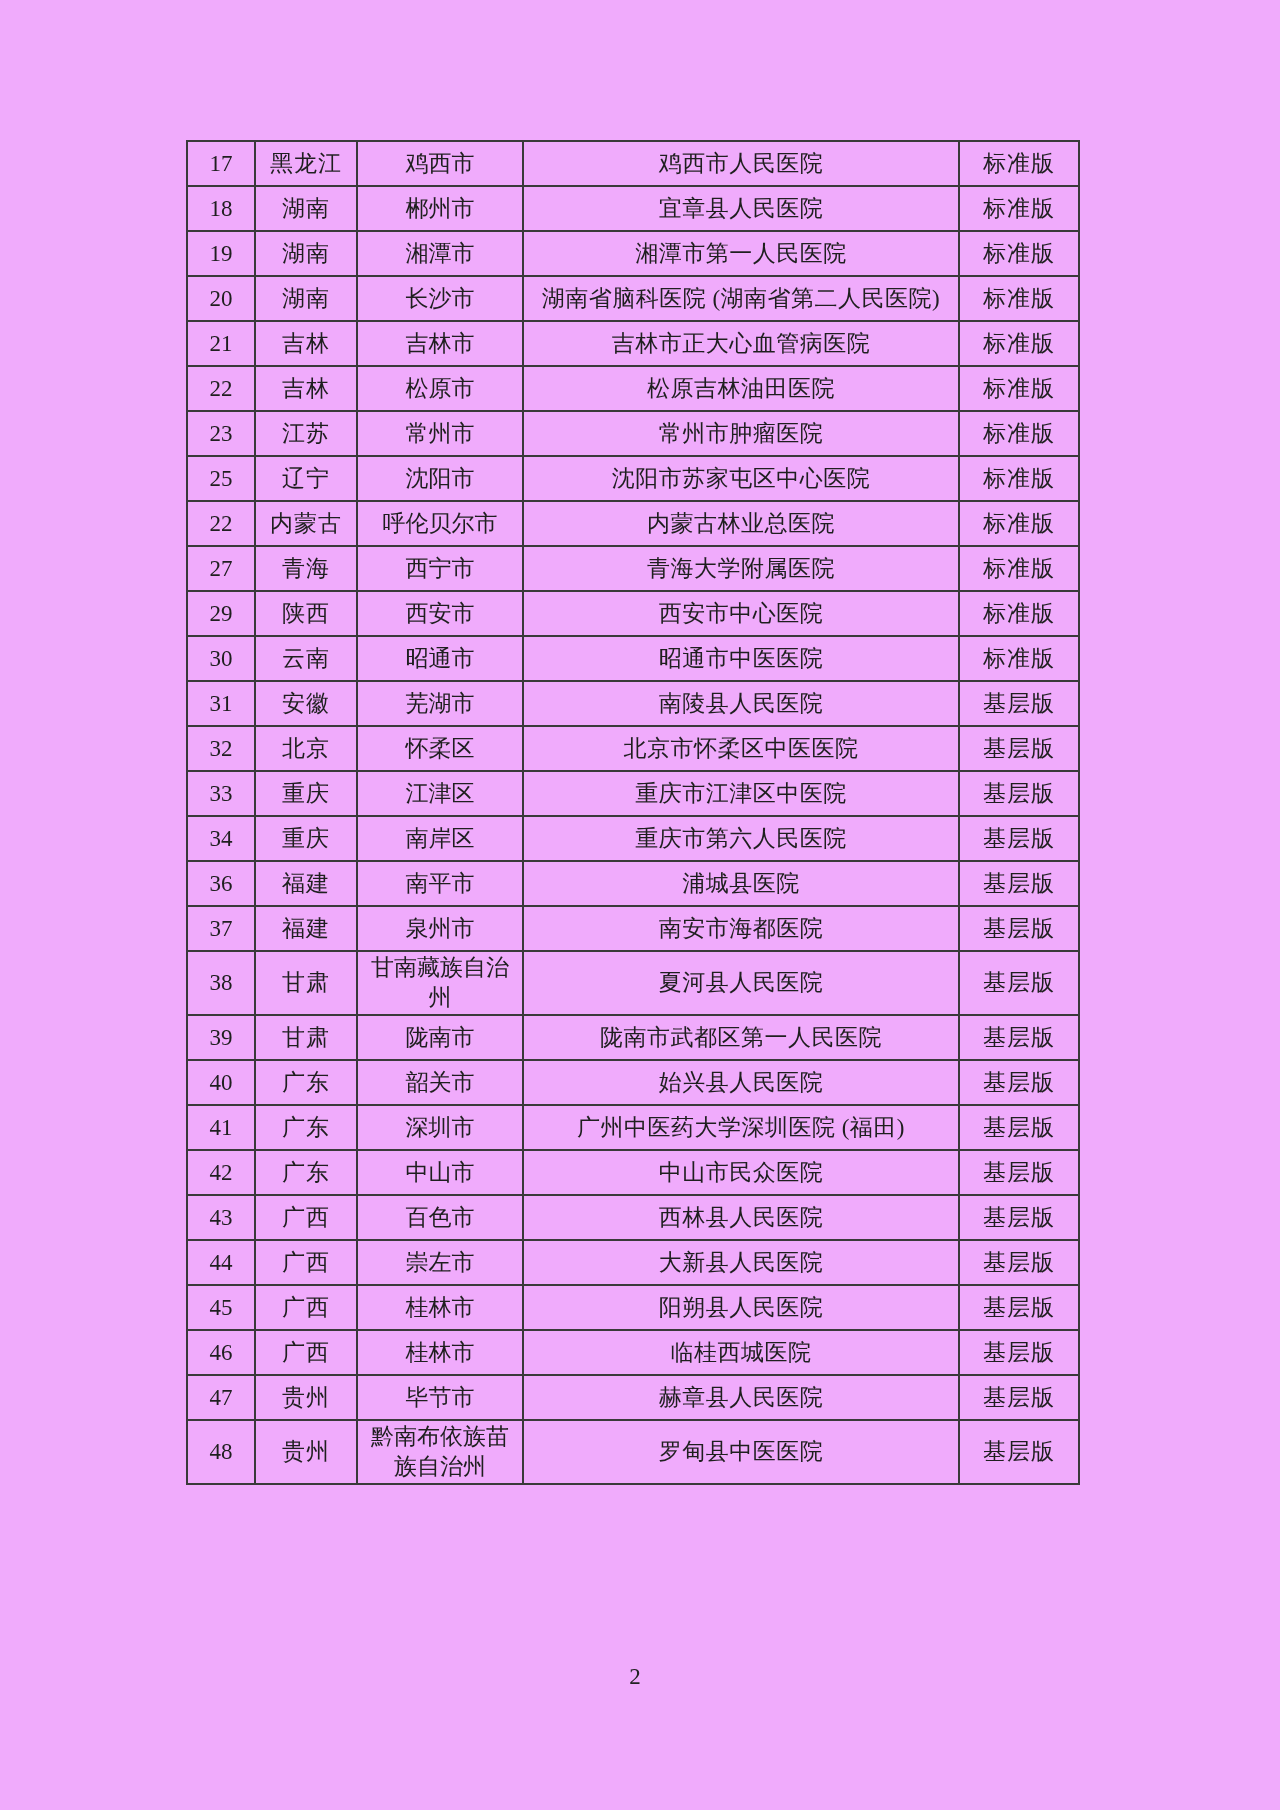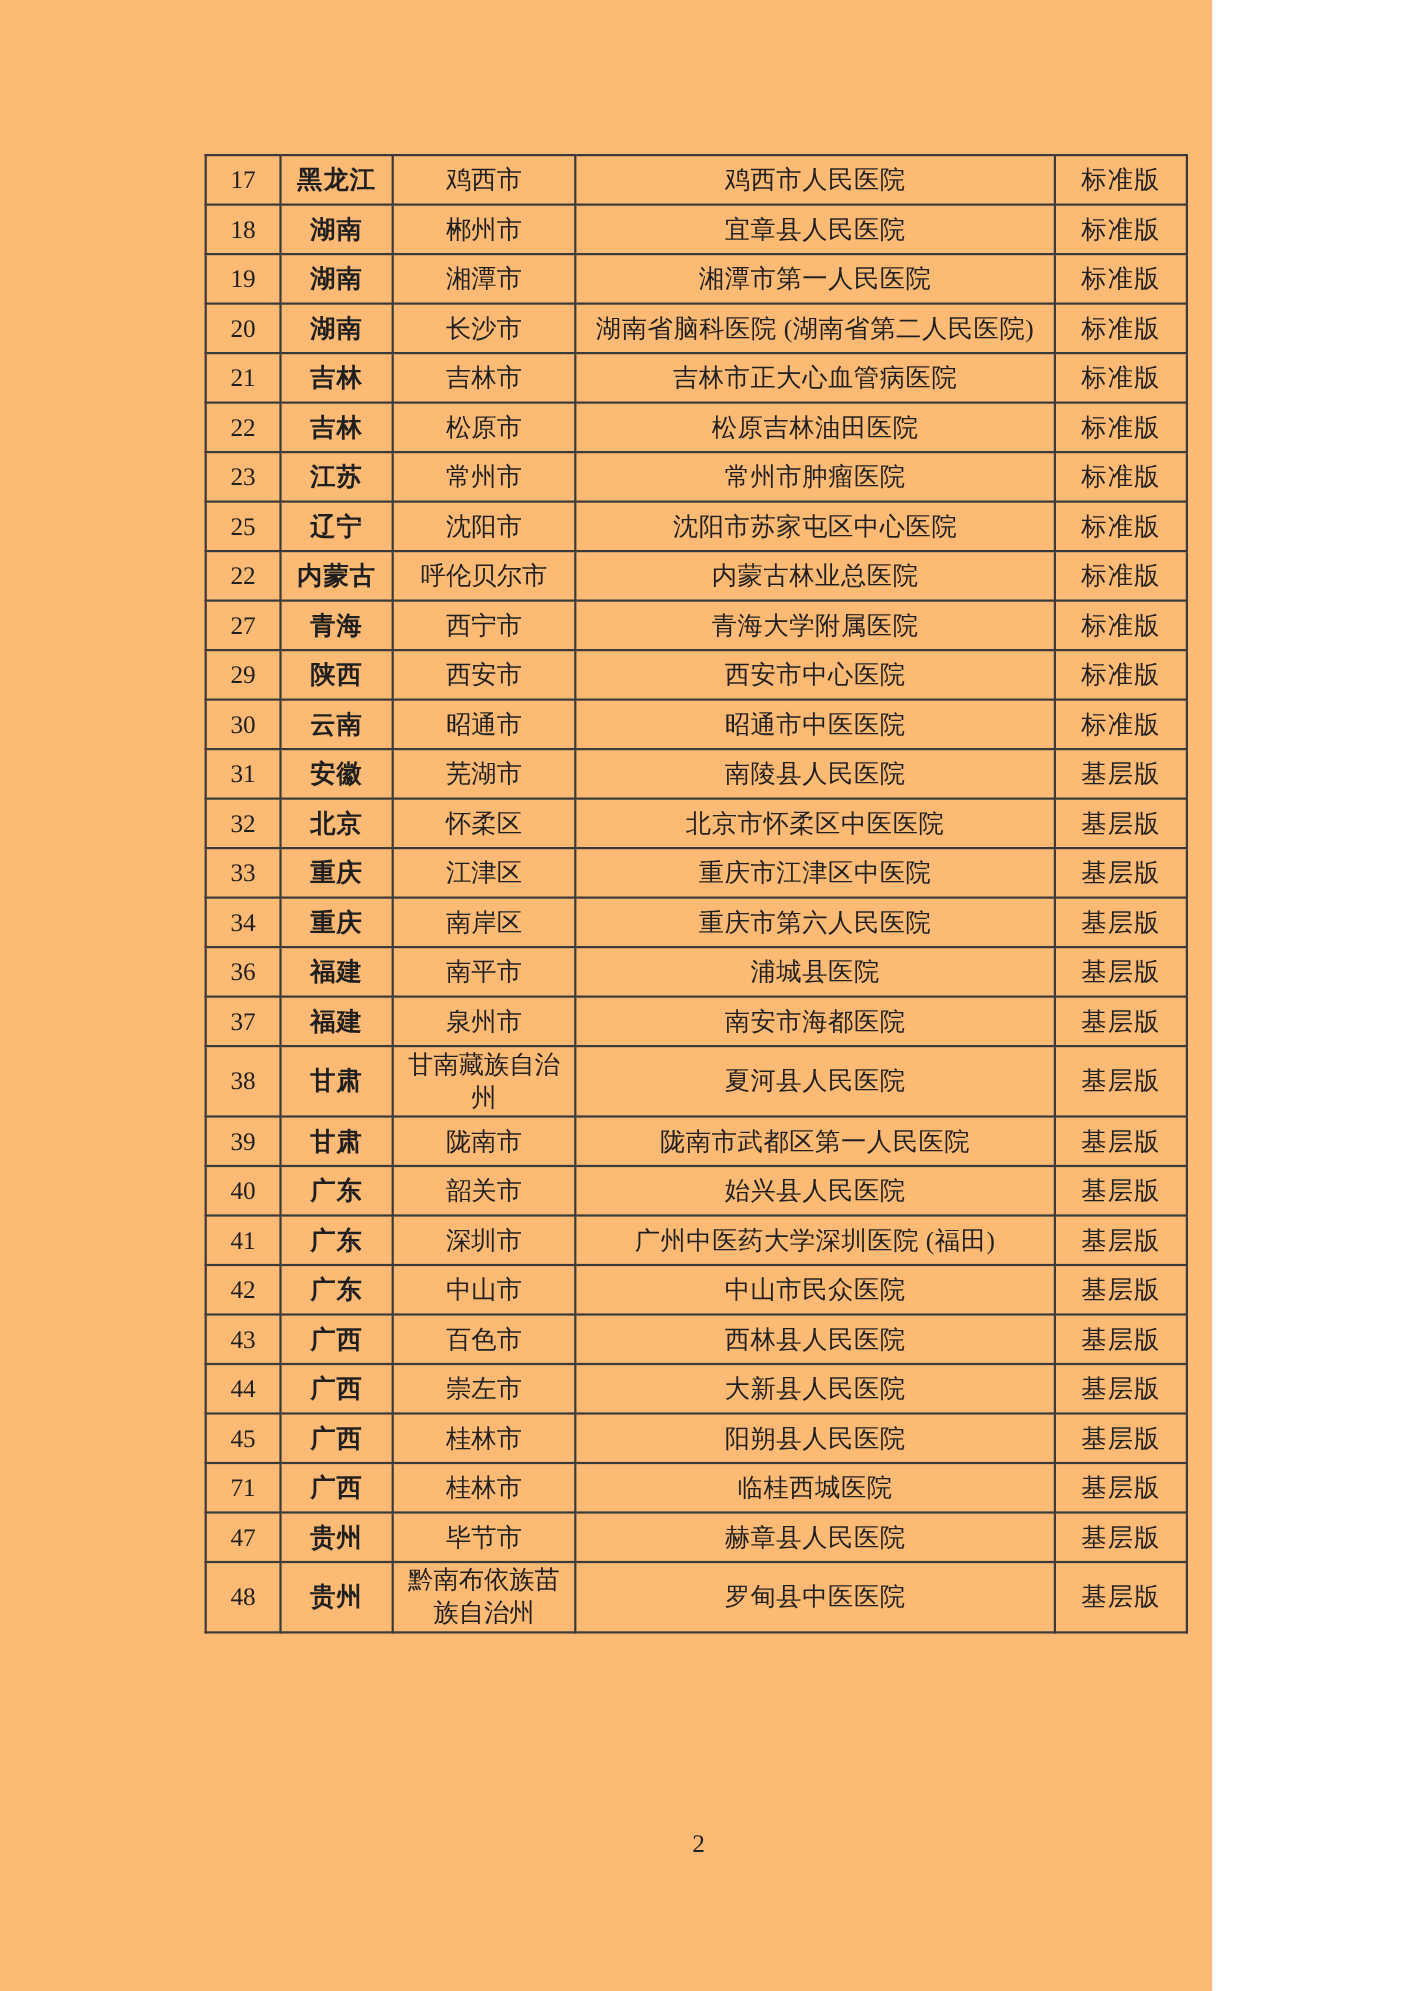--- a/index.html
+++ b/index.html
@@ -8,23 +8,23 @@
   }
   body {
     width: 1280px;
     height: 1810px;
     background: #ffffff;
     font-family: "Liberation Serif", "DejaVu Serif", serif;
     color: #1f1f1f;
   }
   .page {
     position: relative;
-    width: 1102px;
+    width: 1280px;
     height: 1810px;
-    background: #fdba74;
+    background: #f0abfc;
     overflow: hidden;
   }
   table.hospital-table {
     position: absolute;
     left: 186px;
     top: 140px;
     width: 892px;
     border-collapse: collapse;
     table-layout: fixed;
   }
@@ -38,21 +38,20 @@
     line-height: 30px;
     overflow: hidden;
   }
   td.col-no {
     font-size: 24px;
     white-space: nowrap;
   }
   td.col-province {
     white-space: nowrap;
     letter-spacing: 1px;
-    font-weight: bold;
   }
   td.col-city {
     
     line-height: 31px;
   }
   td.col-hospital {
     white-space: nowrap;
     font-size: 22px;
     letter-spacing: 0.5px;
   }
@@ -261,21 +260,21 @@
           <td class="col-version">基层版</td>
         </tr>
         <tr>
           <td class="col-no">45</td>
           <td class="col-province">广西</td>
           <td class="col-city">桂林市</td>
           <td class="col-hospital">阳朔县人民医院</td>
           <td class="col-version">基层版</td>
         </tr>
         <tr>
-          <td class="col-no">71</td>
+          <td class="col-no">46</td>
           <td class="col-province">广西</td>
           <td class="col-city">桂林市</td>
           <td class="col-hospital">临桂西城医院</td>
           <td class="col-version">基层版</td>
         </tr>
         <tr>
           <td class="col-no">47</td>
           <td class="col-province">贵州</td>
           <td class="col-city">毕节市</td>
           <td class="col-hospital">赫章县人民医院</td>

